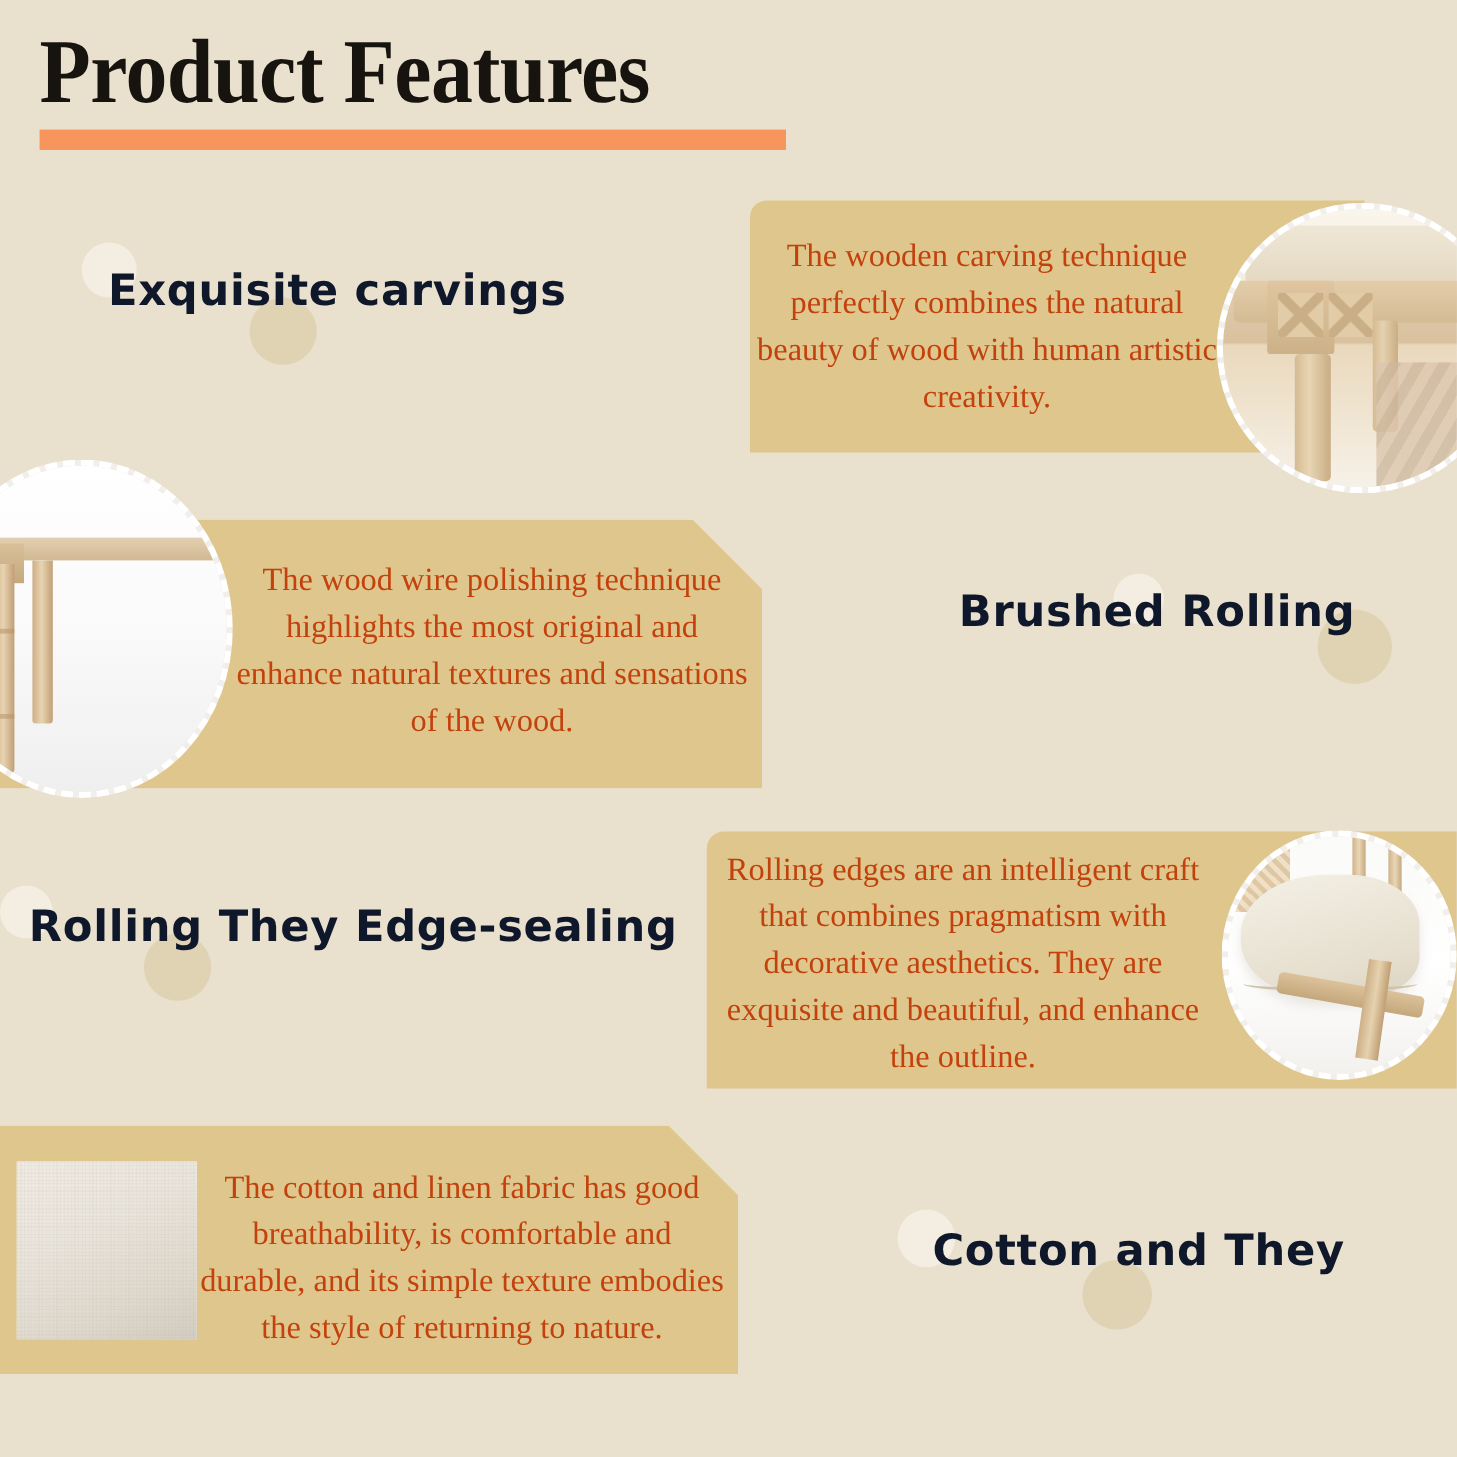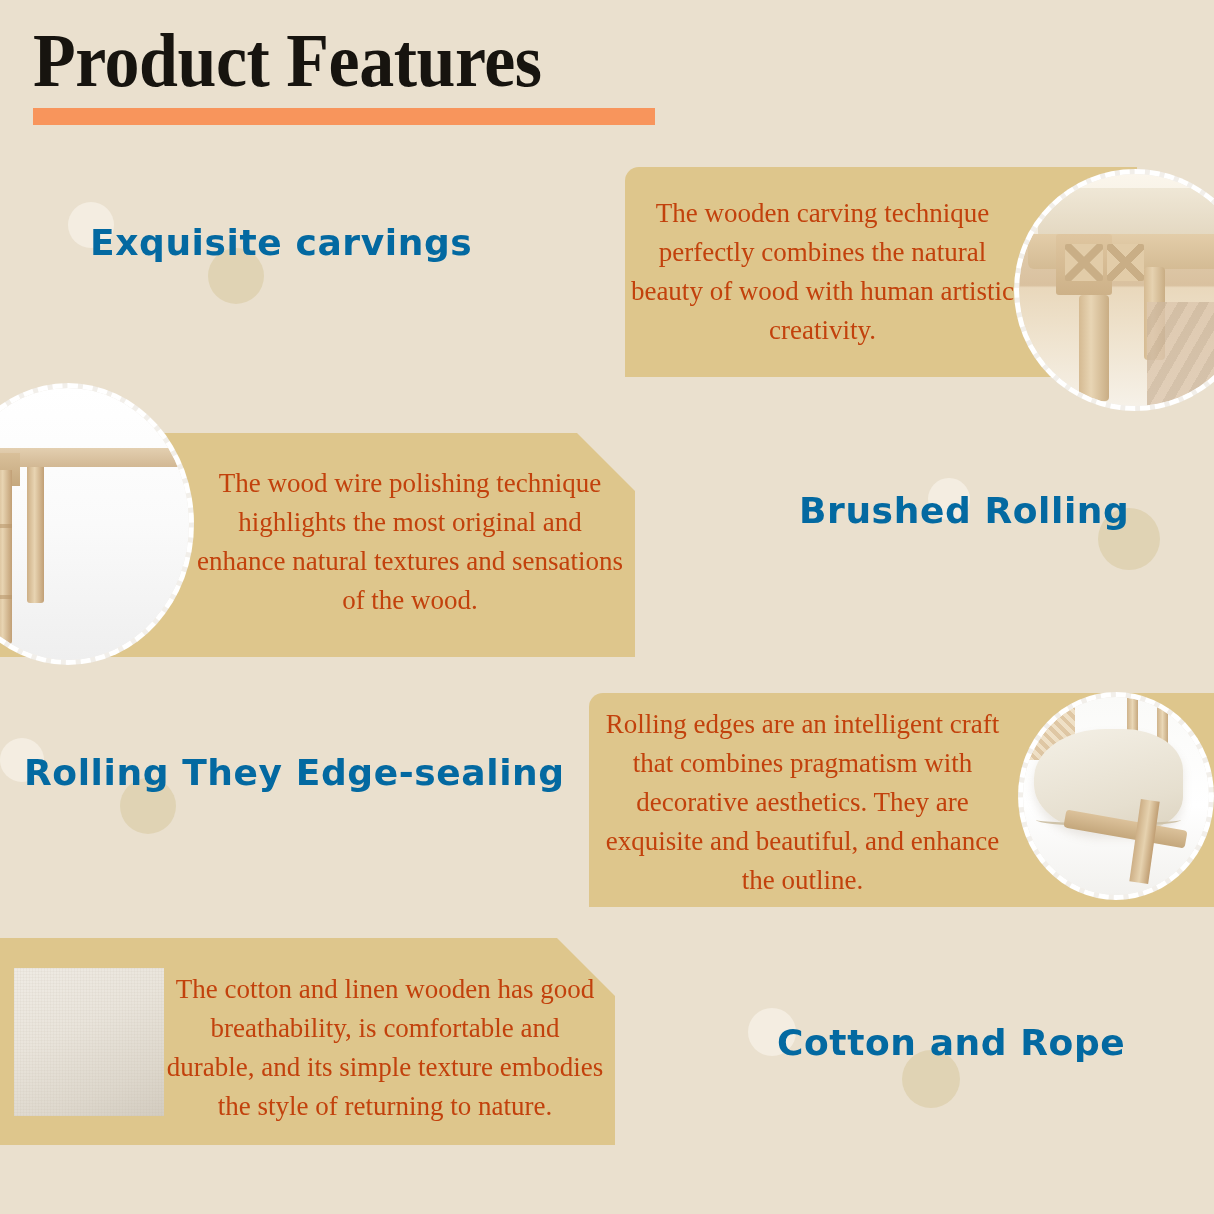--- a/index.html
+++ b/index.html
@@ -35,21 +35,21 @@
   .deco.light { background:#F4EDE1; }
   .deco.dark  { background:#E0D3B4; }
 
   
   .heading {
     position:absolute;
     font-family:"DejaVu Sans", sans-serif;
     font-weight:700;
     font-size:36px;
     letter-spacing:0.6px;
-    color:#0369a1;
+    color:#0f172a;
     white-space:nowrap;
     z-index:4;
   }
 
   
   .card {
     position:absolute;
     background:#DEC68C;
     z-index:2;
   }
@@ -286,23 +286,23 @@
       <div class="spindle s1"></div>
       <div class="spindle s2"></div>
       <div class="cushion"></div>
       <div class="piping"></div>
       <div class="frame"></div>
       <div class="frame2"></div>
     </div>
   </div>
 </div>
 
-<div class="heading" style="left:777px; top:1022px;">Cotton and Rope</div>
+<div class="heading" style="left:777px; top:1022px;">Cotton and They</div>
 
 <div class="card card-chamfer" style="left:-10px; top:938px; width:625px; height:207px;"></div>
 
 <div class="photo-rect" style="left:14px; top:968px; width:150px; height:148px;">
   <div class="inner">
     <div class="art art-fabric"></div>
   </div>
 </div>
 
-<div class="card-text" style="left:166px; top:970px; width:438px;">The cotton and linen wooden has good breathability, is comfortable and durable, and its simple texture embodies the style of returning to nature.</div>
+<div class="card-text" style="left:166px; top:970px; width:438px;">The cotton and linen fabric has good breathability, is comfortable and durable, and its simple texture embodies the style of returning to nature.</div>
 
 </body></html>

